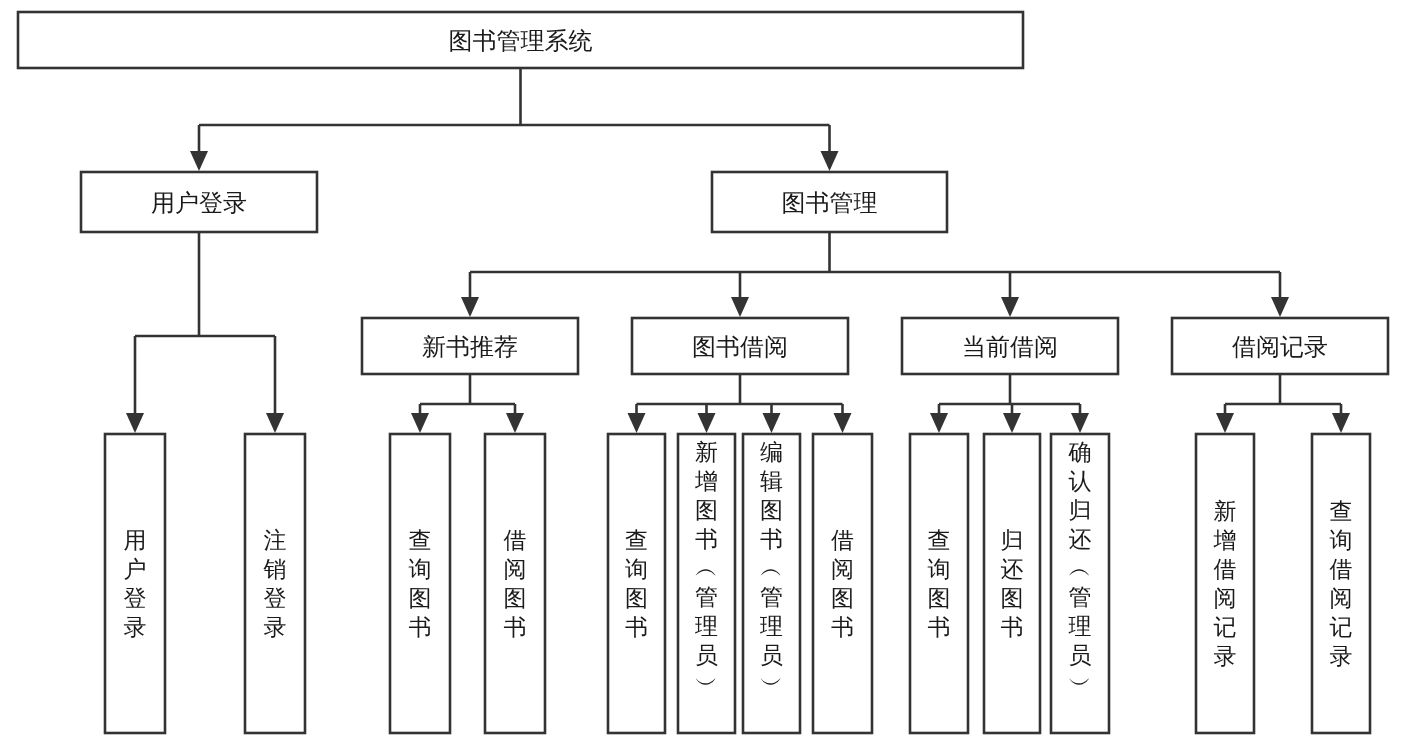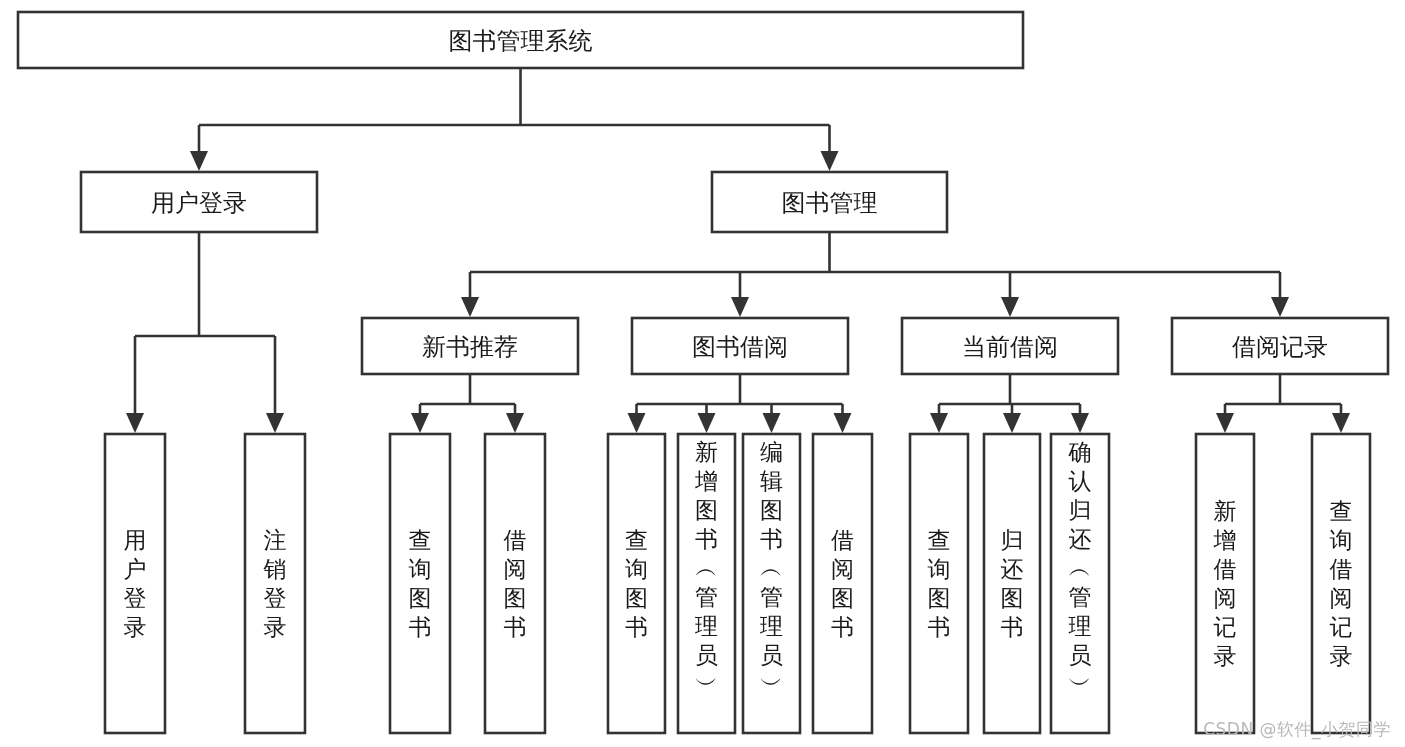--- a/index.html
+++ b/index.html
@@ -214,14 +214,13 @@
         <g>
           <rect x="1196" y="434" width="58" height="299" class="node-box"></rect>
           <text x="1225" y="0" class="node-label-v"><tspan x="1225" y="519.12">新</tspan><tspan x="1225" y="548.12">增</tspan><tspan x="1225" y="577.12">借</tspan><tspan x="1225" y="606.12">阅</tspan><tspan x="1225" y="635.12">记</tspan><tspan x="1225" y="664.12">录</tspan></text>
         </g>
         <g>
           <rect x="1312" y="434" width="58" height="299" class="node-box"></rect>
           <text x="1341" y="0" class="node-label-v"><tspan x="1341" y="519.12">查</tspan><tspan x="1341" y="548.12">询</tspan><tspan x="1341" y="577.12">借</tspan><tspan x="1341" y="606.12">阅</tspan><tspan x="1341" y="635.12">记</tspan><tspan x="1341" y="664.12">录</tspan></text>
         </g>
       </g>
   </svg>
-  <div class="watermark">CSDN @软件_小贺同学</div>
 </div>
 
 </body></html>

